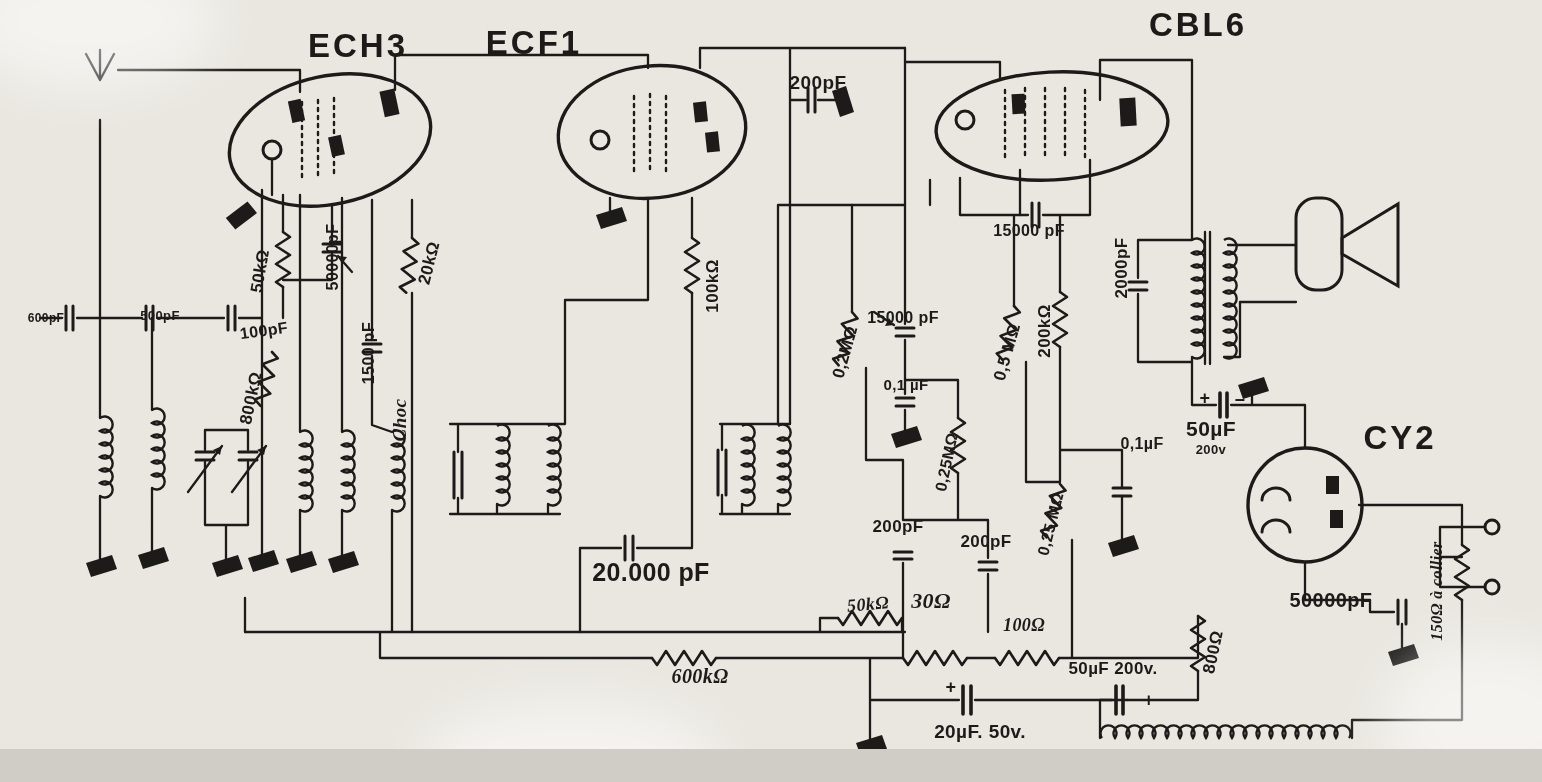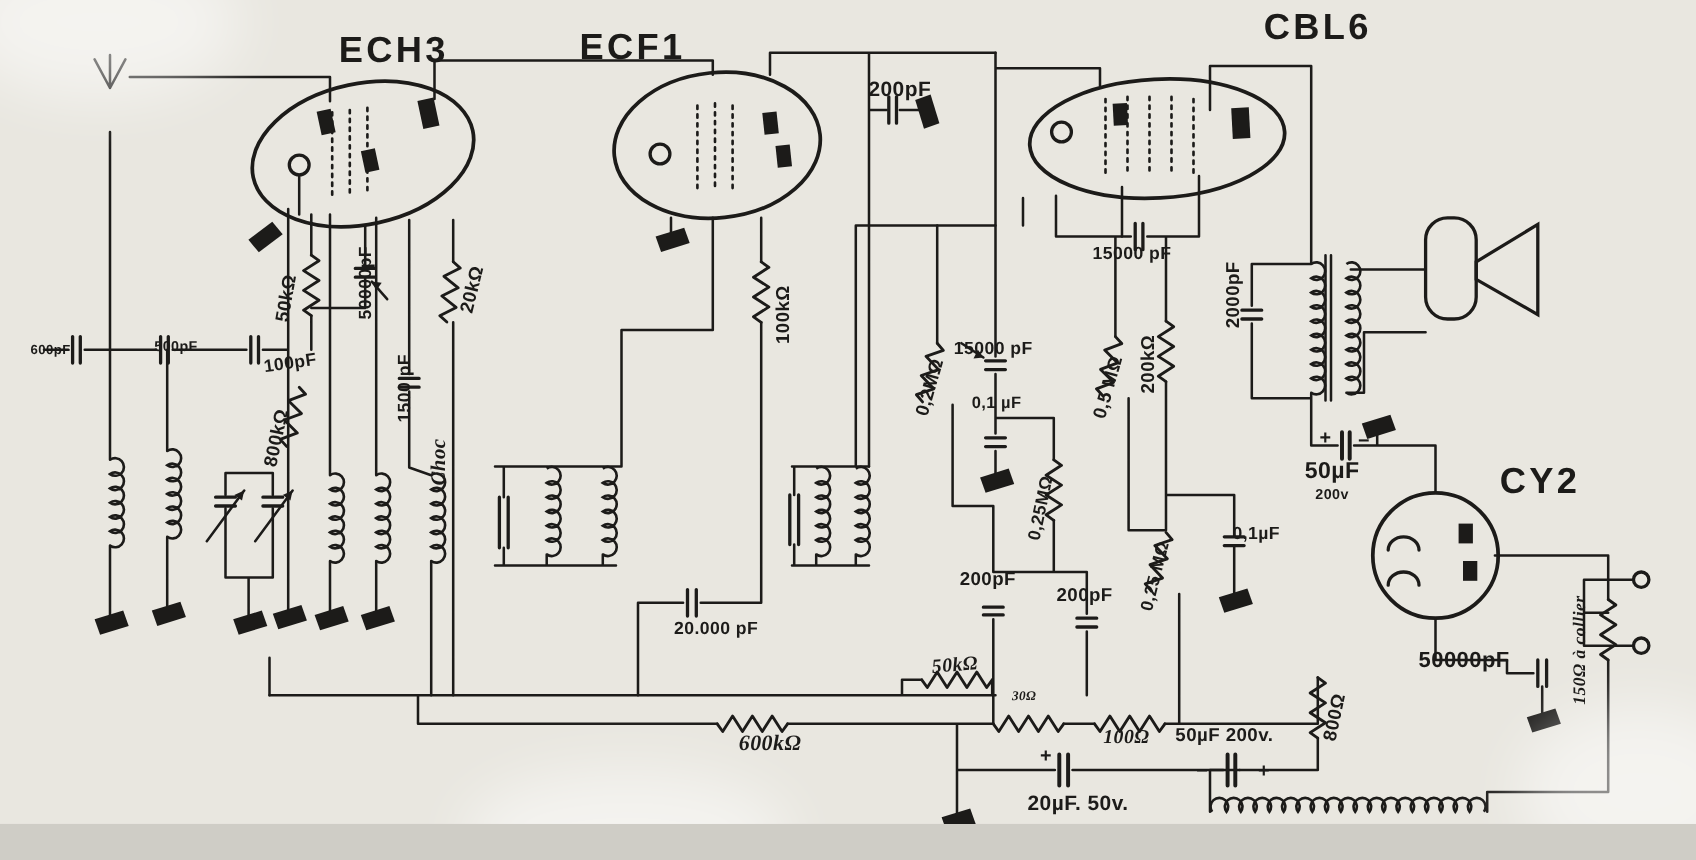--- a/index.html
+++ b/index.html
@@ -219,55 +219,55 @@
       <circle class="c" cx="1492" cy="527" r="7"></circle>
       <circle class="c" cx="1492" cy="587" r="7"></circle>
     </g>
   </svg>
 
   <div class="patch" style="left:-40px;top:-50px;width:260px;height:140px;"></div>
   <div class="patch" style="left:1380px;top:640px;width:220px;height:160px;"></div>
   <div class="patch" style="left:420px;top:700px;width:300px;height:120px;"></div>
 
   <span class="lbl tube" style="left:358px;top:45px">ECH3</span>
-  <span class="lbl tube" style="left:575px;top:42px">ECF1</span>
+  <span class="lbl tube" style="left:534px;top:42px">ECF1</span>
   <span class="lbl tube" style="left:1198px;top:24px">CBL6</span>
   <span class="lbl tube" style="left:1400px;top:437px">CY2</span>
 
   <span class="lbl" style="left:818px;top:82px;font-size:19px">200pF</span>
   <span class="lbl" style="left:46px;top:318px;font-size:12px">600pF</span>
   <span class="lbl" style="left:160px;top:315px;font-size:13px">500pF</span>
   <span class="lbl" style="left:264px;top:331px;font-size:16px;transform:translate(-50%,-50%) rotate(-8deg)">100pF</span>
   <span class="lbl" style="left:260px;top:271px;font-size:17px;transform:translate(-50%,-50%) rotate(-80deg)">50kΩ</span>
   <span class="lbl" style="left:251px;top:398px;font-size:17px;transform:translate(-50%,-50%) rotate(-78deg)">800kΩ</span>
   <span class="lbl" style="left:333px;top:257px;font-size:16px;transform:translate(-50%,-50%) rotate(-90deg)">50000pF</span>
   <span class="lbl" style="left:369px;top:353px;font-size:16px;transform:translate(-50%,-50%) rotate(-90deg)">1500 pF</span>
   <span class="lbl it" style="left:399px;top:420px;font-size:19px;transform:translate(-50%,-50%) rotate(-90deg)">Choc</span>
   <span class="lbl" style="left:429px;top:263px;font-size:17px;transform:translate(-50%,-50%) rotate(-76deg)">20kΩ</span>
   <span class="lbl" style="left:712px;top:286px;font-size:17px;transform:translate(-50%,-50%) rotate(-90deg)">100kΩ</span>
-  <span class="lbl" style="left:651px;top:572px;font-size:16px">20.000 pF</span>
+  <span class="lbl" style="left:651px;top:572px;font-size:25px">20.000 pF</span>
   <span class="lbl" style="left:845px;top:352px;font-size:17px;transform:translate(-50%,-50%) rotate(-74deg)">0,2MΩ</span>
   <span class="lbl" style="left:903px;top:318px;font-size:16px">15000 pF</span>
   <span class="lbl" style="left:1029px;top:231px;font-size:16px">15000 pF</span>
-  <span class="lbl" style="left:906px;top:366px;font-size:15px">0,1 µF</span>
+  <span class="lbl" style="left:906px;top:384px;font-size:15px">0,1 µF</span>
   <span class="lbl" style="left:947px;top:462px;font-size:16px;transform:translate(-50%,-50%) rotate(-78deg)">0,25MΩ</span>
   <span class="lbl" style="left:1007px;top:352px;font-size:17px;transform:translate(-50%,-50%) rotate(-74deg)">0,5 MΩ</span>
   <span class="lbl" style="left:1044px;top:331px;font-size:17px;transform:translate(-50%,-50%) rotate(-90deg)">200kΩ</span>
   <span class="lbl" style="left:1121px;top:268px;font-size:17px;transform:translate(-50%,-50%) rotate(-90deg)">2000pF</span>
   <span class="lbl" style="left:898px;top:526px;font-size:17px">200pF</span>
   <span class="lbl" style="left:986px;top:541px;font-size:17px">200pF</span>
   <span class="lbl it" style="left:868px;top:604px;font-size:18px;transform:translate(-50%,-50%) rotate(-5deg)">50kΩ</span>
   <span class="lbl" style="left:1051px;top:524px;font-size:16px;transform:translate(-50%,-50%) rotate(-76deg)">0,25 MΩ</span>
-  <span class="lbl" style="left:1142px;top:486px;font-size:16px">0,1µF</span>
+  <span class="lbl" style="left:1142px;top:444px;font-size:16px">0,1µF</span>
   <span class="lbl" style="left:1205px;top:398px;font-size:18px">+</span>
   <span class="lbl" style="left:1240px;top:400px;font-size:18px">−</span>
   <span class="lbl" style="left:1211px;top:428px;font-size:21px">50µF</span>
   <span class="lbl" style="left:1211px;top:449px;font-size:13px">200v</span>
-  <span class="lbl it" style="left:931px;top:632px;font-size:12px">30Ω</span>
-  <span class="lbl it" style="left:1024px;top:669px;font-size:18px">100Ω</span>
+  <span class="lbl it" style="left:931px;top:601px;font-size:22px">30Ω</span>
+  <span class="lbl it" style="left:1024px;top:625px;font-size:18px">100Ω</span>
   <span class="lbl it" style="left:700px;top:676px;font-size:20px">600kΩ</span>
   <span class="lbl" style="left:951px;top:687px;font-size:18px">+</span>
   <span class="lbl" style="left:980px;top:731px;font-size:19px">20µF. 50v.</span>
   <span class="lbl" style="left:1093px;top:700px;font-size:18px">−</span>
   <span class="lbl" style="left:1149px;top:700px;font-size:18px">+</span>
   <span class="lbl" style="left:1113px;top:668px;font-size:17px">50µF 200v.</span>
   <span class="lbl" style="left:1213px;top:652px;font-size:17px;transform:translate(-50%,-50%) rotate(-78deg)">800Ω</span>
   <span class="lbl" style="left:1331px;top:600px;font-size:20px">50000pF</span>
   <span class="lbl it" style="left:1437px;top:591px;font-size:16px;transform:translate(-50%,-50%) rotate(-90deg)">150Ω à collier</span>
 

